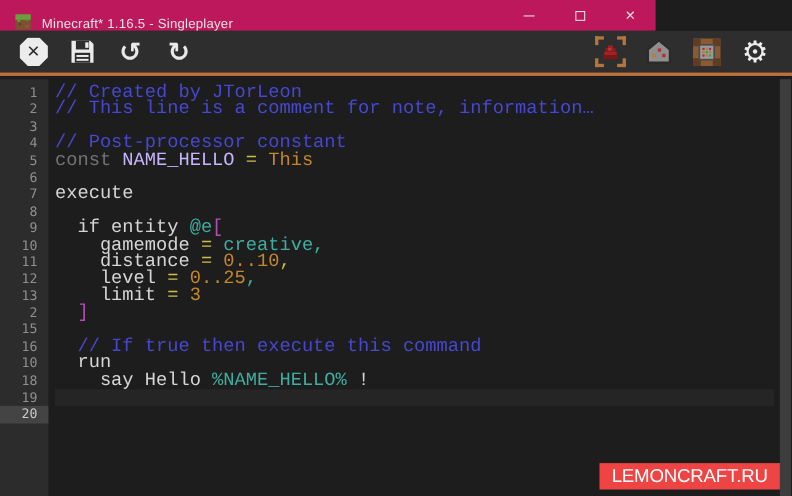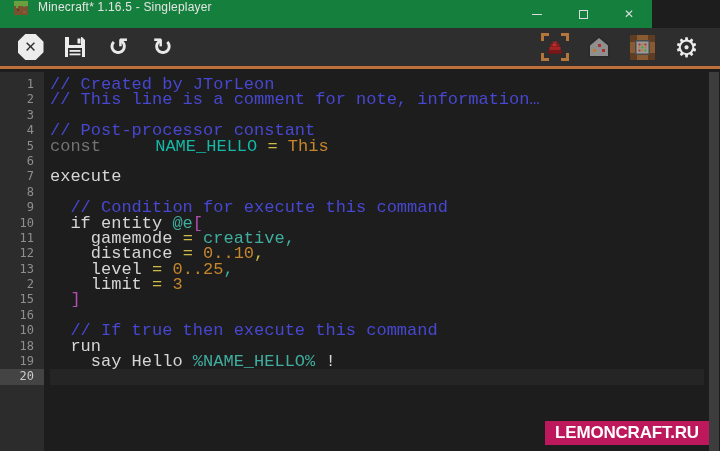--- a/index.html
+++ b/index.html
@@ -4,22 +4,22 @@
 <style>
   html,body{margin:0;padding:0;background:#101010;}
   *{box-sizing:border-box;}
   .window{
     position:relative;width:720px;height:451px;overflow:hidden;
     background:#1d1d1d;font-family:"Liberation Sans",sans-serif;
     outline:1px solid #000;
   }
   
   .titlebar{
-    position:absolute;top:0;left:0;width:652px;height:28px;
-    background:#15803d;display:flex;align-items:flex-start;
+    position:absolute;top:0;left:0;width:596px;height:28px;
+    background:#be185d;display:flex;align-items:flex-end;
   }
   .titlebar .app-icon{width:16px;height:16px;margin-left:13px;flex:0 0 auto;}
   .titlebar .title{
     margin-left:9px;font-size:12px;color:#e4e4e4;letter-spacing:.2px;
     white-space:nowrap;
   }
   .win-controls{position:absolute;right:0;top:0;height:28px;display:flex;}
   .win-btn{width:46px;height:28px;display:flex;align-items:center;justify-content:center;background:transparent;border:0;cursor:pointer;}
   .glyph-min{width:10px;height:1px;background:#dcdcdc;display:block;}
   .glyph-max{width:9px;height:9px;border:1px solid #dcdcdc;display:block;}
@@ -72,37 +72,37 @@
     padding-top:5px;padding-left:6px;overflow:hidden;
   }
   .row{
     height:15.4px;line-height:15.4px;white-space:pre;
     font-family:Liberation Mono, monospace;font-size:17px;
   }
   .row.cur{background:rgba(255,255,255,0.04);}
   .tk-p{color:#d6d6d6;text-align:right;}
   .tk-c{color:#4747d1;}
   .tk-kw{color:#737373;}
-  .tk-name{color:#14b8a6;margin-left:44px;}
+  .tk-name{color:#c4b5fd;}
   .tk-op{color:#cdbb45;}
   .tk-num{color:#c5862c;}
   .tk-val{color:#c5862c;}
   .tk-str{color:#3fae9f;}
   .tk-brk{color:#b44db4;}
   
   .vscroll{
     position:absolute;top:0;right:1px;width:10px;height:100%;
     background:#242424;
   }
   .vscroll .thumb{position:absolute;top:0;left:0;width:100%;height:100%;background:#3d3d3d;}
   
   .banner{
     position:absolute;right:11px;bottom:6px;width:164px;height:24px;
-    background:#be185d;color:#ffffff;display:flex;align-items:center;justify-content:center;
-    font-size:17px;font-weight:bold;letter-spacing:-0.2px;
+    background:#ef4444;color:#ffffff;display:flex;align-items:center;justify-content:center;
+    font-size:17px;font-weight:normal;letter-spacing:-0.2px;
   }
 </style>
 </head>
 <body>
 
 <div class="window">
 
   <div class="titlebar">
     <svg class="app-icon" viewBox="0 0 16 16">
       <rect x="1" y="1" width="14" height="14" fill="#7a5230"></rect>
@@ -226,21 +226,20 @@
       </div>
     <div class="code-area">
         <div class="row"><span class="tk-c">// Created by JTorLeon</span></div>
         <div class="row"><span class="tk-c">// This line is a comment for note, information…</span></div>
         <div class="row"></div>
         <div class="row"><span class="tk-c">// Post-processor constant</span></div>
         <div class="row"><span class="tk-kw">const </span><span class="tk-name">NAME_HELLO </span><span class="tk-op">= </span><span class="tk-val">This</span></div>
         <div class="row"></div>
         <div class="row"><span class="tk-p">execute</span></div>
         <div class="row"></div>
-        <div class="row"><span class="tk-c">  // Condition for execute this command</span></div>
         <div class="row"><span class="tk-p">  if entity </span><span class="tk-str">@e</span><span class="tk-brk">[</span></div>
         <div class="row"><span class="tk-p">    gamemode </span><span class="tk-op">= </span><span class="tk-str">creative,</span></div>
         <div class="row"><span class="tk-p">    distance </span><span class="tk-op">= </span><span class="tk-num">0..10</span><span class="tk-op">,</span></div>
         <div class="row"><span class="tk-p">    level </span><span class="tk-op">= </span><span class="tk-num">0..25</span><span class="tk-str">,</span></div>
         <div class="row"><span class="tk-p">    limit </span><span class="tk-op">= </span><span class="tk-num">3</span></div>
         <div class="row"><span class="tk-brk">  ]</span></div>
         <div class="row"></div>
         <div class="row"><span class="tk-c">  // If true then execute this command</span></div>
         <div class="row"><span class="tk-p">  run</span></div>
         <div class="row"><span class="tk-p">    say Hello </span><span class="tk-str">%NAME_HELLO%</span><span class="tk-p"> !</span></div>

